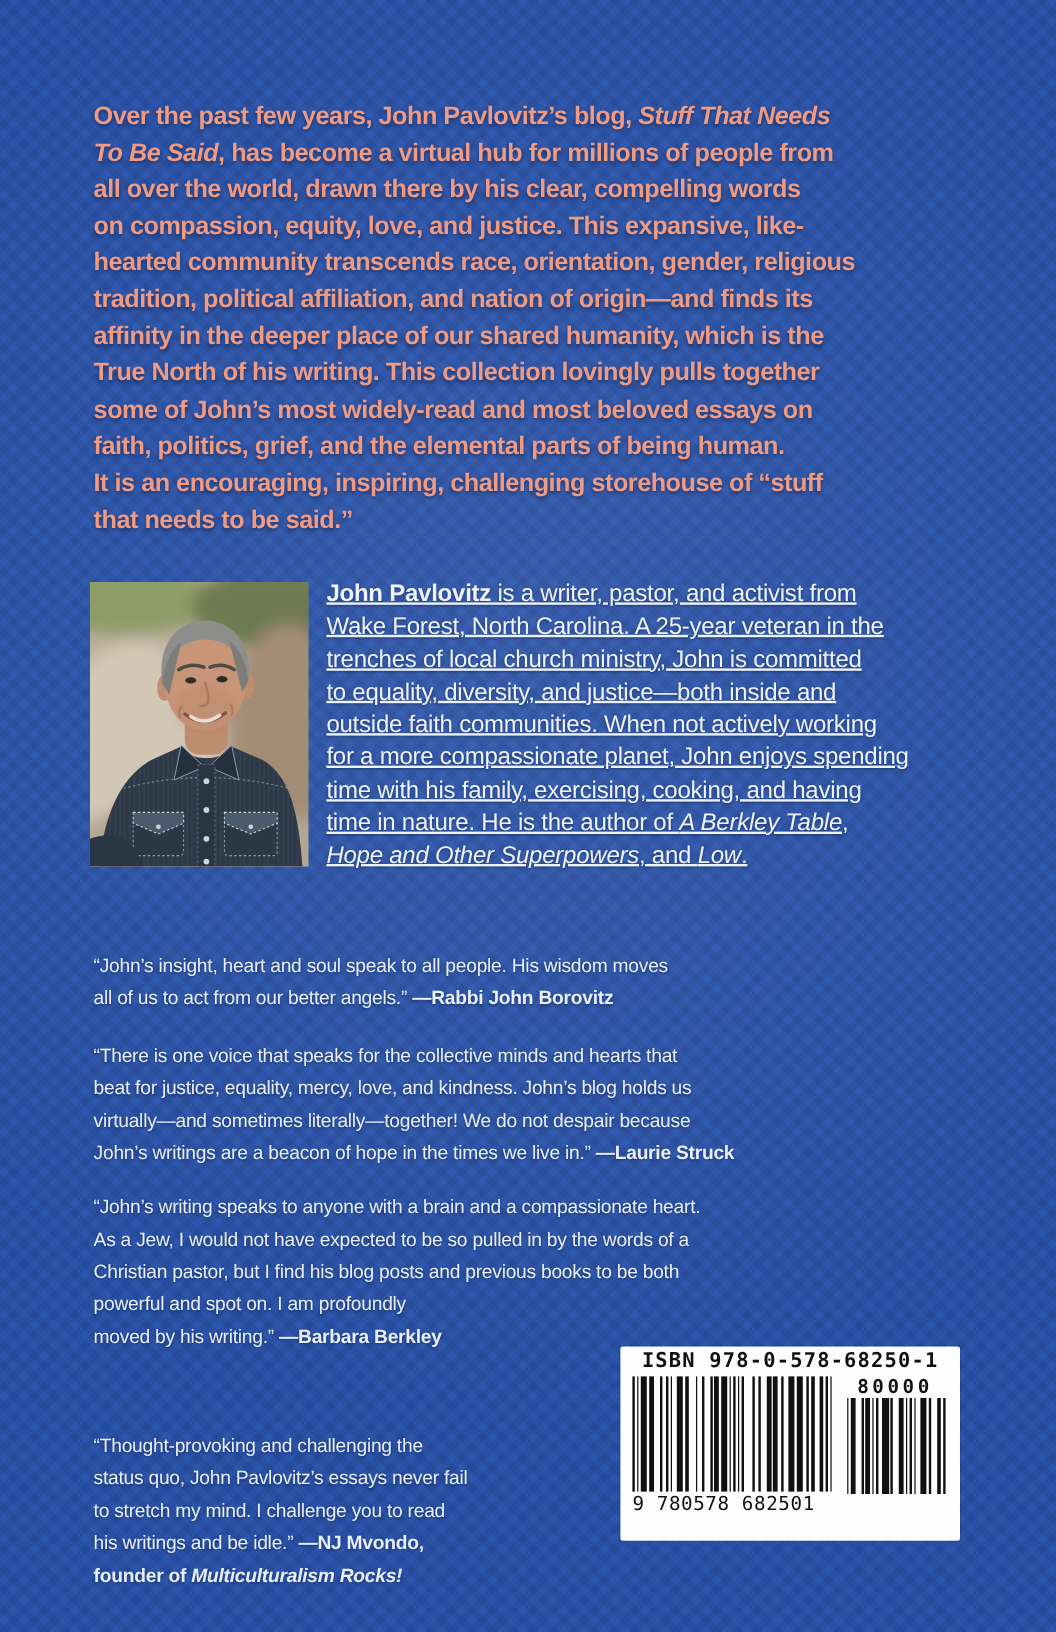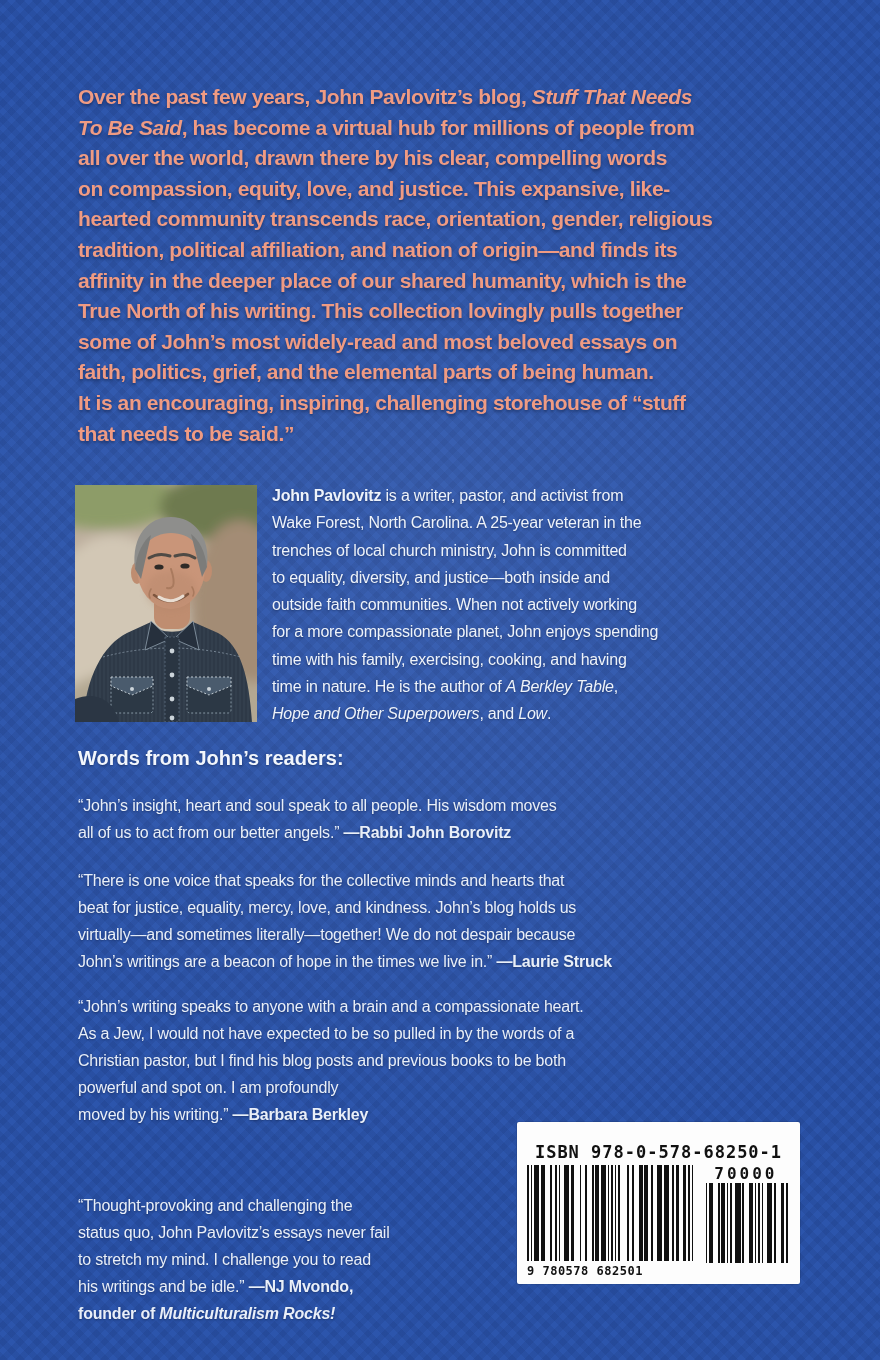--- a/index.html
+++ b/index.html
@@ -16,23 +16,24 @@
   .synopsis{
     position:absolute;left:78px;top:82px;width:762px;
     font-size:21px;font-weight:700;line-height:30.6px;letter-spacing:-0.4px;
     color:#ef9b83;white-space:pre-wrap;
     text-shadow:0 2px 3px rgba(12,25,60,0.5);
   }
   .photo{position:absolute;left:75px;top:485px;width:182px;height:237px;}
   .photo svg{display:block;width:100%;height:100%;}
   .bio{
     position:absolute;left:272px;top:482px;width:548px;
-    font-size:16px;line-height:27.3px;letter-spacing:-0.2px;
+    font-size:20px;line-height:27.3px;letter-spacing:-0.2px;
     color:#eef3fa;white-space:pre-wrap;
     text-shadow:0 1px 2px rgba(12,25,60,0.45);
+    text-decoration:underline;
   }
   .readers-heading{
     position:absolute;left:78px;top:747px;
     font-size:20px;font-weight:700;color:#f2f6fc;
     text-shadow:0 1px 2px rgba(12,25,60,0.45);
   }
   .quote{
     position:absolute;left:78px;
     font-size:16px;line-height:27px;letter-spacing:-0.2px;
     color:#e9eff8;white-space:pre-wrap;
@@ -42,29 +43,29 @@
   .q2{top:867px;width:755px;}
   .q3{top:993px;width:755px;}
   .q4{top:1148px;width:465px;margin-top:44px;}
   .r-n{}
   .r-b{font-weight:700;}
   .r-i{font-style:italic;}
   .r-bi{font-weight:700;font-style:italic;}
   .barcode-box{
     position:absolute;left:517px;top:1122px;width:283px;height:162px;
     background:#fdfdfd;border-radius:2px;box-sizing:border-box;
-    padding:20px 10px 4px 10px;color:#111;
+    padding:2px 10px 4px 10px;color:#111;
     font-family:"DejaVu Sans Mono",monospace;
     box-shadow:0 0 0 1px rgba(0,0,0,0.08);
   }
   .isbn-label{font-size:17px;height:21px;line-height:21px;letter-spacing:1px;text-align:center;white-space:nowrap;font-weight:700;}
   .bars-row{display:flex;align-items:flex-start;margin-top:2px;}
   .main-wrap{width:170px;}
   .bars{font-size:0;line-height:0;white-space:nowrap;}
-  .digits{font-size:12px;height:18px;line-height:20px;letter-spacing:0.5px;white-space:nowrap;font-weight:700;}
+  .digits{font-size:16px;height:18px;line-height:20px;letter-spacing:0.5px;white-space:nowrap;font-weight:400;}
   .addon-wrap{margin-left:8px;width:90px;text-align:center;}
   .price-code{font-size:16px;height:18px;line-height:18px;letter-spacing:3px;font-weight:700;}
 </style>
 </head>
 <body>
 
 <div class="page">
 
   <div class="synopsis"><span class="r-n">Over the past few years, John Pavlovitz’s blog, </span><span class="r-i">Stuff That Needs
 To Be Said</span><span class="r-n">, has become a virtual hub for millions of people from
@@ -160,21 +161,20 @@
   <div class="bio"><span class="r-b">John Pavlovitz</span><span class="r-n"> is a writer, pastor, and activist from
 Wake Forest, North Carolina. A 25-year veteran in the
 trenches of local church ministry, John is committed
 to equality, diversity, and justice—both inside and
 outside faith communities. When not actively working
 for a more compassionate planet, John enjoys spending
 time with his family, exercising, cooking, and having
 time in nature. He is the author of </span><span class="r-i">A Berkley Table</span><span class="r-n">,
 </span><span class="r-i">Hope and Other Superpowers</span><span class="r-n">, and </span><span class="r-i">Low</span><span class="r-n">.</span></div>
 
-  <div class="readers-heading">Words from John’s readers:</div>
 
   <div class="quote q1"><span class="r-n">“John’s insight, heart and soul speak to all people. His wisdom moves
 all of us to act from our better angels.” </span><span class="r-b">—Rabbi John Borovitz</span></div>
   <div class="quote q3"><span class="r-n">“John’s writing speaks to anyone with a brain and a compassionate heart.
 As a Jew, I would not have expected to be so pulled in by the words of a
 Christian pastor, but I find his blog posts and previous books to be both
 powerful and spot on. I am profoundly
 moved by his writing.” </span><span class="r-b">—Barbara Berkley</span></div>
   <div class="quote q2"><span class="r-n">“There is one voice that speaks for the collective minds and hearts that
 beat for justice, equality, mercy, love, and kindness. John’s blog holds us
@@ -187,19 +187,19 @@
 founder of </span><span class="r-bi">Multiculturalism Rocks!</span></div>
 
   <div class="barcode-box">
     <div class="isbn-label">ISBN 978-0-578-68250-1</div>
     <div class="bars-row">
       <div class="main-wrap">
         <div class="bars" id="main-bars"><i style="display:inline-block;vertical-align:top;height:96px;width:1.75px;background:#101010"></i><i style="display:inline-block;vertical-align:top;height:96px;width:1.75px;background:transparent"></i><i style="display:inline-block;vertical-align:top;height:96px;width:1.75px;background:#101010"></i><i style="display:inline-block;vertical-align:top;height:96px;width:1.75px;background:transparent"></i><i style="display:inline-block;vertical-align:top;height:96px;width:5.25px;background:#101010"></i><i style="display:inline-block;vertical-align:top;height:96px;width:1.75px;background:transparent"></i><i style="display:inline-block;vertical-align:top;height:96px;width:3.5px;background:#101010"></i><i style="display:inline-block;vertical-align:top;height:96px;width:5.25px;background:transparent"></i><i style="display:inline-block;vertical-align:top;height:96px;width:1.75px;background:#101010"></i><i style="display:inline-block;vertical-align:top;height:96px;width:3.5px;background:transparent"></i><i style="display:inline-block;vertical-align:top;height:96px;width:1.75px;background:#101010"></i><i style="display:inline-block;vertical-align:top;height:96px;width:1.75px;background:transparent"></i><i style="display:inline-block;vertical-align:top;height:96px;width:1.75px;background:#101010"></i><i style="display:inline-block;vertical-align:top;height:96px;width:3.5px;background:transparent"></i><i style="display:inline-block;vertical-align:top;height:96px;width:5.25px;background:#101010"></i><i style="display:inline-block;vertical-align:top;height:96px;width:1.75px;background:transparent"></i><i style="display:inline-block;vertical-align:top;height:96px;width:3.5px;background:#101010"></i><i style="display:inline-block;vertical-align:top;height:96px;width:5.25px;background:transparent"></i><i style="display:inline-block;vertical-align:top;height:96px;width:1.75px;background:#101010"></i><i style="display:inline-block;vertical-align:top;height:96px;width:3.5px;background:transparent"></i><i style="display:inline-block;vertical-align:top;height:96px;width:1.75px;background:#101010"></i><i style="display:inline-block;vertical-align:top;height:96px;width:5.25px;background:transparent"></i><i style="display:inline-block;vertical-align:top;height:96px;width:1.75px;background:#101010"></i><i style="display:inline-block;vertical-align:top;height:96px;width:1.75px;background:transparent"></i><i style="display:inline-block;vertical-align:top;height:96px;width:3.5px;background:#101010"></i><i style="display:inline-block;vertical-align:top;height:96px;width:1.75px;background:transparent"></i><i style="display:inline-block;vertical-align:top;height:96px;width:5.25px;background:#101010"></i><i style="display:inline-block;vertical-align:top;height:96px;width:1.75px;background:transparent"></i><i style="display:inline-block;vertical-align:top;height:96px;width:1.75px;background:#101010"></i><i style="display:inline-block;vertical-align:top;height:96px;width:1.75px;background:transparent"></i><i style="display:inline-block;vertical-align:top;height:96px;width:1.75px;background:#101010"></i><i style="display:inline-block;vertical-align:top;height:96px;width:1.75px;background:transparent"></i><i style="display:inline-block;vertical-align:top;height:96px;width:1.75px;background:#101010"></i><i style="display:inline-block;vertical-align:top;height:96px;width:1.75px;background:transparent"></i><i style="display:inline-block;vertical-align:top;height:96px;width:1.75px;background:#101010"></i><i style="display:inline-block;vertical-align:top;height:96px;width:7px;background:transparent"></i><i style="display:inline-block;vertical-align:top;height:96px;width:1.75px;background:#101010"></i><i style="display:inline-block;vertical-align:top;height:96px;width:3.5px;background:transparent"></i><i style="display:inline-block;vertical-align:top;height:96px;width:1.75px;background:#101010"></i><i style="display:inline-block;vertical-align:top;height:96px;width:5.25px;background:transparent"></i><i style="display:inline-block;vertical-align:top;height:96px;width:3.5px;background:#101010"></i><i style="display:inline-block;vertical-align:top;height:96px;width:1.75px;background:transparent"></i><i style="display:inline-block;vertical-align:top;height:96px;width:3.5px;background:#101010"></i><i style="display:inline-block;vertical-align:top;height:96px;width:3.5px;background:transparent"></i><i style="display:inline-block;vertical-align:top;height:96px;width:1.75px;background:#101010"></i><i style="display:inline-block;vertical-align:top;height:96px;width:3.5px;background:transparent"></i><i style="display:inline-block;vertical-align:top;height:96px;width:5.25px;background:#101010"></i><i style="display:inline-block;vertical-align:top;height:96px;width:1.75px;background:transparent"></i><i style="display:inline-block;vertical-align:top;height:96px;width:5.25px;background:#101010"></i><i style="display:inline-block;vertical-align:top;height:96px;width:3.5px;background:transparent"></i><i style="display:inline-block;vertical-align:top;height:96px;width:1.75px;background:#101010"></i><i style="display:inline-block;vertical-align:top;height:96px;width:1.75px;background:transparent"></i><i style="display:inline-block;vertical-align:top;height:96px;width:3.5px;background:#101010"></i><i style="display:inline-block;vertical-align:top;height:96px;width:3.5px;background:transparent"></i><i style="display:inline-block;vertical-align:top;height:96px;width:3.5px;background:#101010"></i><i style="display:inline-block;vertical-align:top;height:96px;width:1.75px;background:transparent"></i><i style="display:inline-block;vertical-align:top;height:96px;width:1.75px;background:#101010"></i><i style="display:inline-block;vertical-align:top;height:96px;width:1.75px;background:transparent"></i><i style="display:inline-block;vertical-align:top;height:96px;width:1.75px;background:#101010"></i></div>
         <div class="digits">9 780578 682501</div>
       </div>
       <div class="addon-wrap">
-        <div class="price-code">70000</div>
+        <div class="price-code">80000</div>
         <div class="bars" id="addon-bars"><i style="display:inline-block;vertical-align:top;height:80px;width:1.75px;background:transparent"></i><i style="display:inline-block;vertical-align:top;height:80px;width:1.75px;background:#101010"></i><i style="display:inline-block;vertical-align:top;height:80px;width:1.75px;background:transparent"></i><i style="display:inline-block;vertical-align:top;height:80px;width:3.5px;background:#101010"></i><i style="display:inline-block;vertical-align:top;height:80px;width:5.25px;background:transparent"></i><i style="display:inline-block;vertical-align:top;height:80px;width:1.75px;background:#101010"></i><i style="display:inline-block;vertical-align:top;height:80px;width:1.75px;background:transparent"></i><i style="display:inline-block;vertical-align:top;height:80px;width:3.5px;background:#101010"></i><i style="display:inline-block;vertical-align:top;height:80px;width:1.75px;background:transparent"></i><i style="display:inline-block;vertical-align:top;height:80px;width:1.75px;background:#101010"></i><i style="display:inline-block;vertical-align:top;height:80px;width:1.75px;background:transparent"></i><i style="display:inline-block;vertical-align:top;height:80px;width:1.75px;background:#101010"></i><i style="display:inline-block;vertical-align:top;height:80px;width:3.5px;background:transparent"></i><i style="display:inline-block;vertical-align:top;height:80px;width:5.25px;background:#101010"></i><i style="display:inline-block;vertical-align:top;height:80px;width:1.75px;background:transparent"></i><i style="display:inline-block;vertical-align:top;height:80px;width:1.75px;background:#101010"></i><i style="display:inline-block;vertical-align:top;height:80px;width:5.25px;background:transparent"></i><i style="display:inline-block;vertical-align:top;height:80px;width:3.5px;background:#101010"></i><i style="display:inline-block;vertical-align:top;height:80px;width:1.75px;background:transparent"></i><i style="display:inline-block;vertical-align:top;height:80px;width:1.75px;background:#101010"></i><i style="display:inline-block;vertical-align:top;height:80px;width:1.75px;background:transparent"></i><i style="display:inline-block;vertical-align:top;height:80px;width:1.75px;background:#101010"></i><i style="display:inline-block;vertical-align:top;height:80px;width:1.75px;background:transparent"></i><i style="display:inline-block;vertical-align:top;height:80px;width:1.75px;background:#101010"></i><i style="display:inline-block;vertical-align:top;height:80px;width:3.5px;background:transparent"></i><i style="display:inline-block;vertical-align:top;height:80px;width:5.25px;background:#101010"></i><i style="display:inline-block;vertical-align:top;height:80px;width:1.75px;background:transparent"></i><i style="display:inline-block;vertical-align:top;height:80px;width:1.75px;background:#101010"></i><i style="display:inline-block;vertical-align:top;height:80px;width:5.25px;background:transparent"></i><i style="display:inline-block;vertical-align:top;height:80px;width:3.5px;background:#101010"></i><i style="display:inline-block;vertical-align:top;height:80px;width:1.75px;background:transparent"></i><i style="display:inline-block;vertical-align:top;height:80px;width:1.75px;background:#101010"></i></div>
       </div>
     </div>
   </div>
 
 </div>
 
 </body></html>

